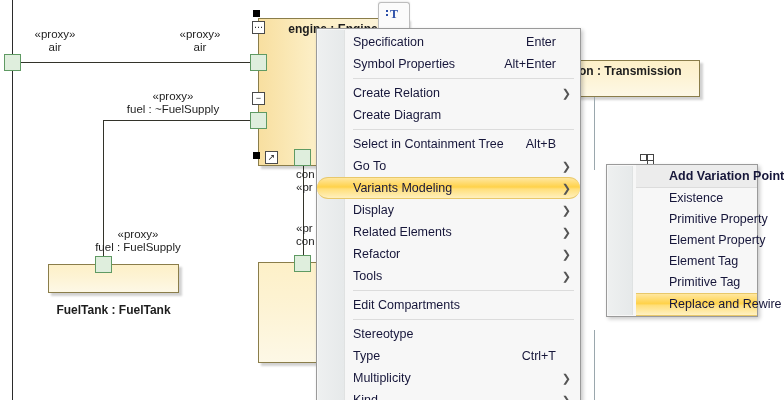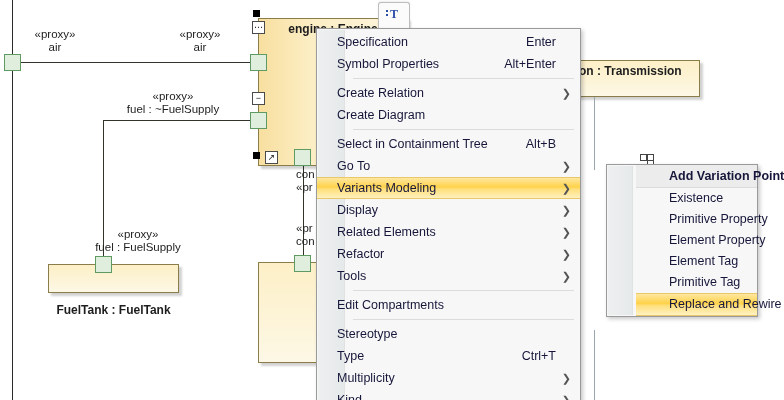--- a/index.html
+++ b/index.html
@@ -66,29 +66,29 @@
     box-shadow:2px 2px 4px rgba(0,0,0,.22);
     padding:2px 0;
   }
   .menu .gutter{
     position:absolute;left:1px;top:1px;bottom:1px;width:26px;
     background:linear-gradient(90deg,#eef0f0 0%,#e6e9ea 100%);
     border-right:1px solid #e0e2e2;
   }
   .mi{
     position:relative;height:22px;line-height:22px;
-    padding:0 10px 0 20px;white-space:nowrap;
+    padding:0 10px 0 36px;white-space:nowrap;
     font-size:12.5px;color:#16163a;cursor:default;
   }
   .mi .sc{position:absolute;right:24px;top:0;color:#16163a;font-size:12.5px;}
   .mi .arrow{position:absolute;right:9px;top:0;font-size:11px;color:#555;}
   .mi.hl{
     background:linear-gradient(180deg,#ffe7a0 0%,#ffd24a 45%,#ffdf7b 55%,#fff0bd 100%);
     border-top:1px solid #e8c86a;border-bottom:1px solid #e8c86a;
-    height:20px;line-height:20px;color:#16163a;
+    height:20px;line-height:20px;color:#16163a;border-radius:11px;
   }
   .sep{height:1px;margin:3px 6px 3px 36px;background:#dcdcdc;}
 
   
   .submenu{
     position:absolute;box-sizing:border-box;
     background:#f7f7f7;border:1px solid #9a9a9a;
     box-shadow:2px 2px 4px rgba(0,0,0,.22);
     padding:0;
   }

